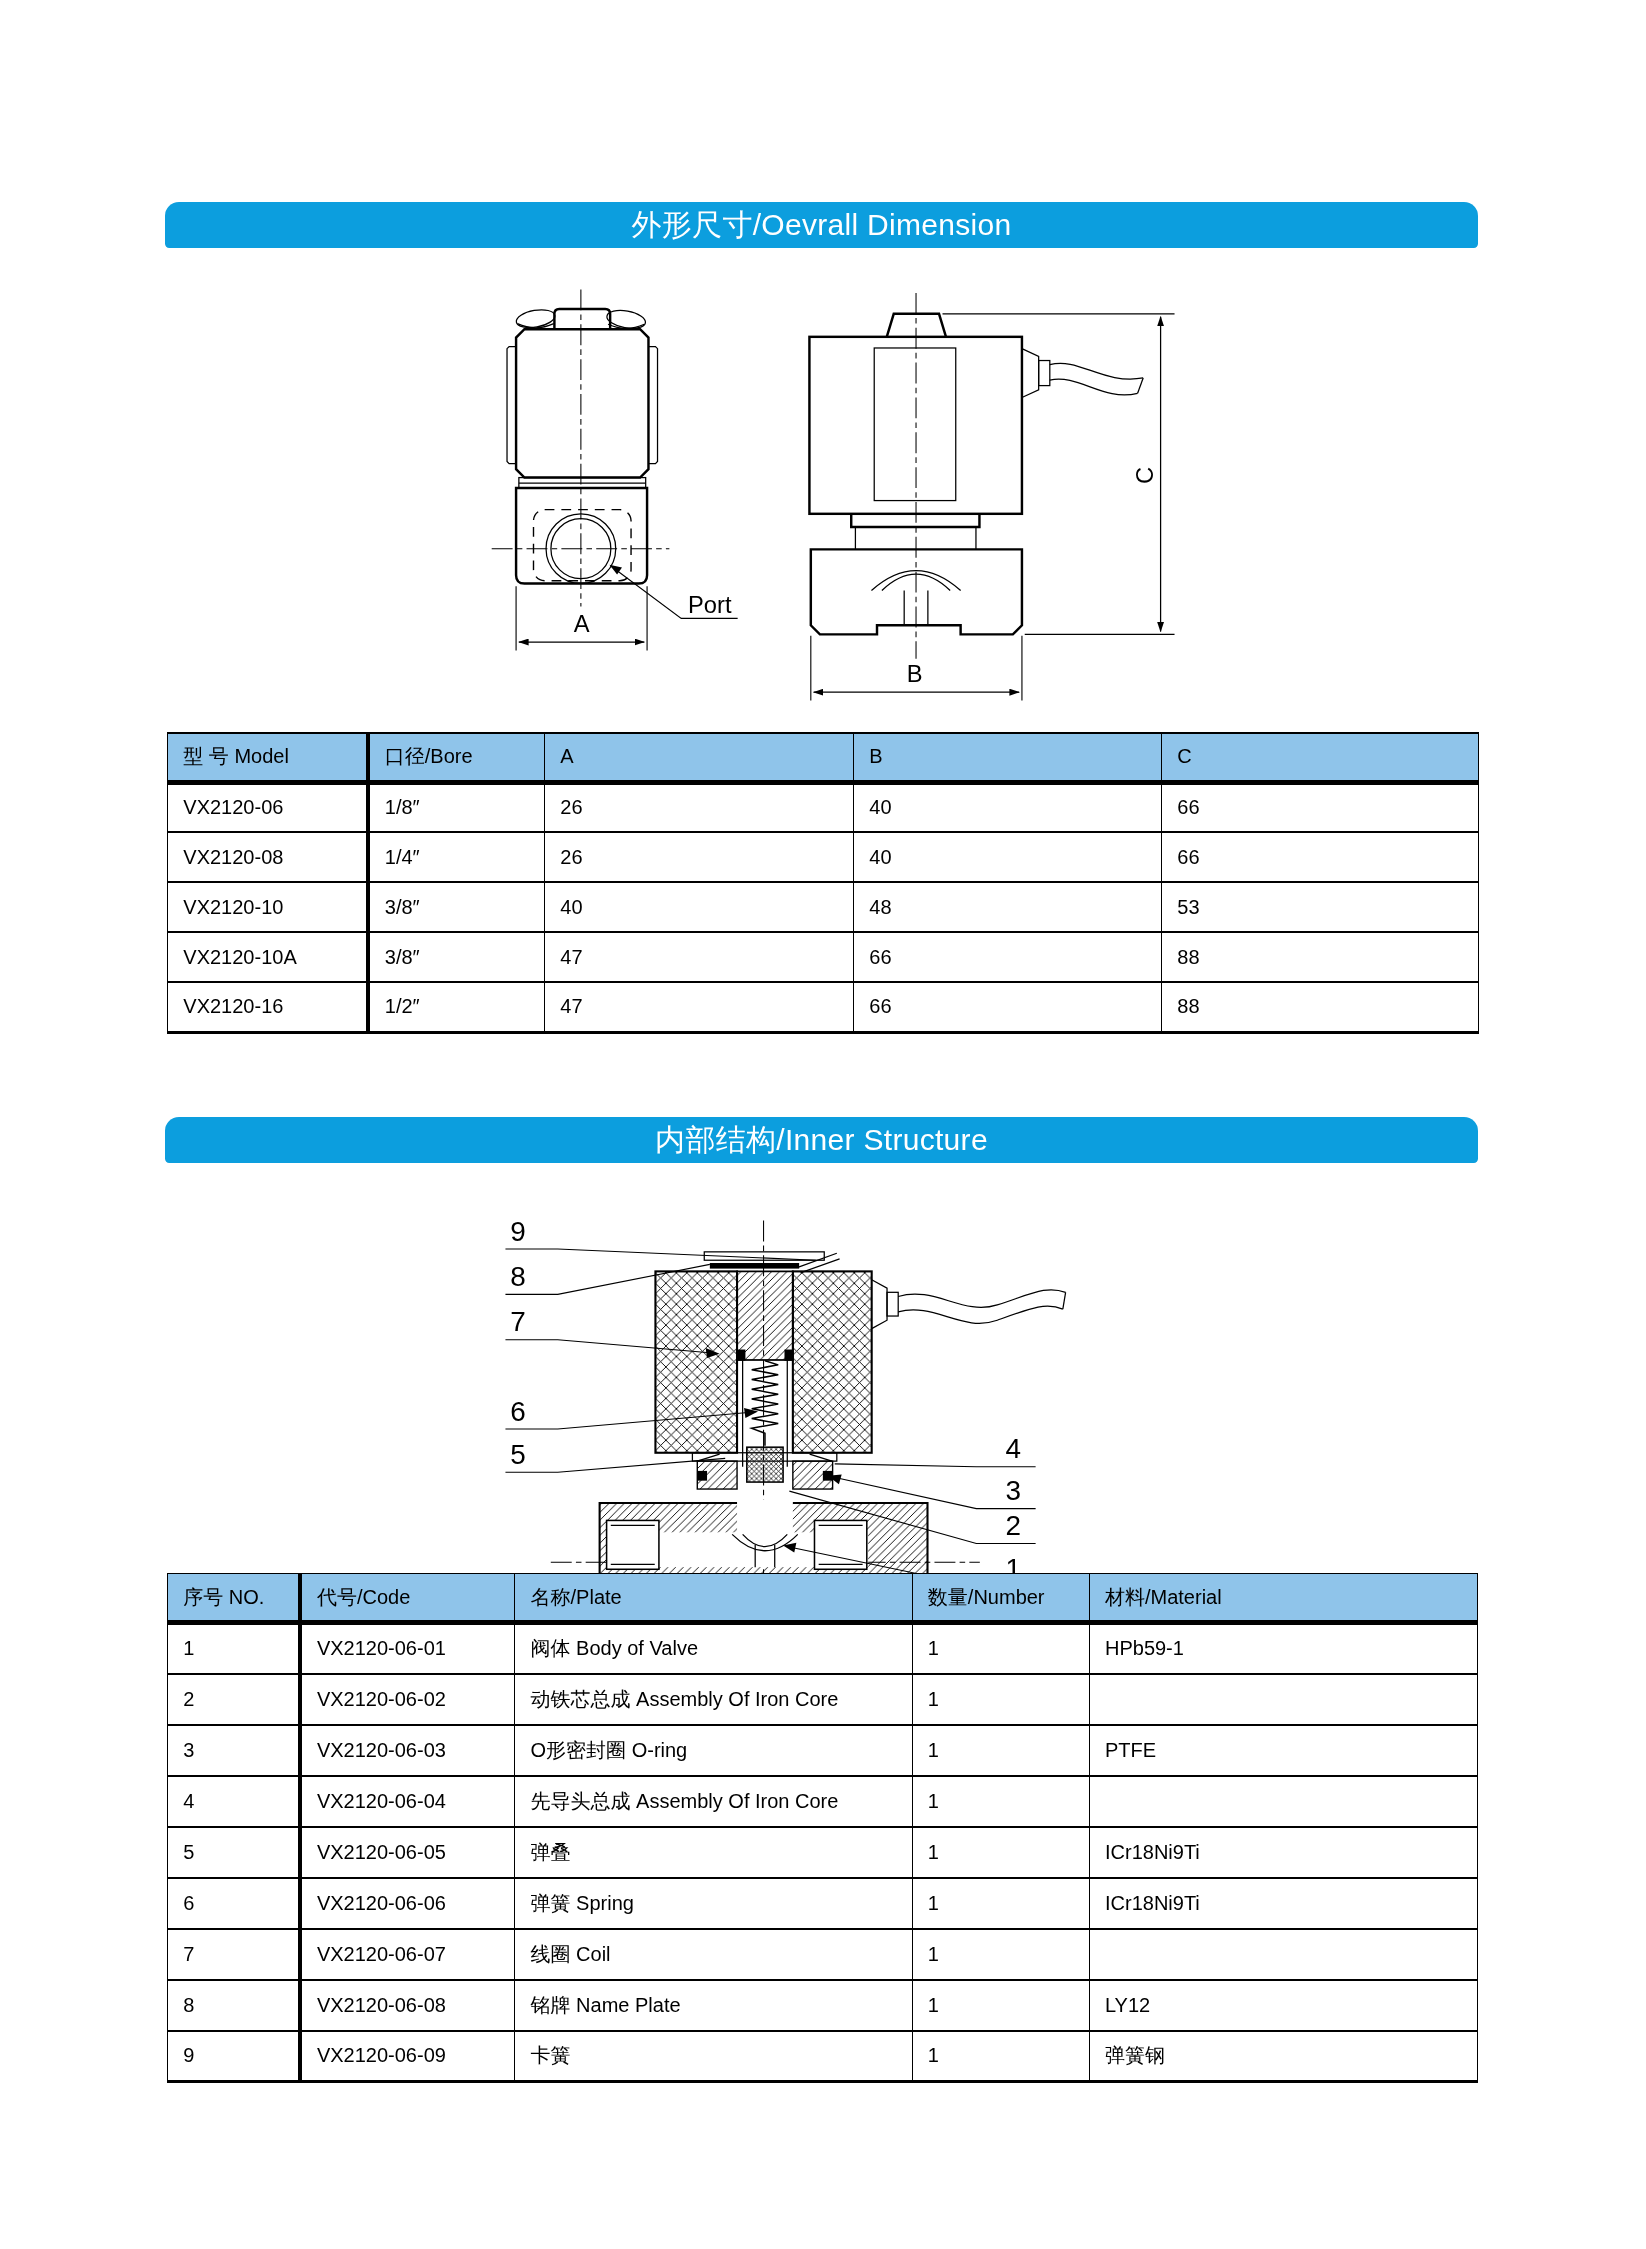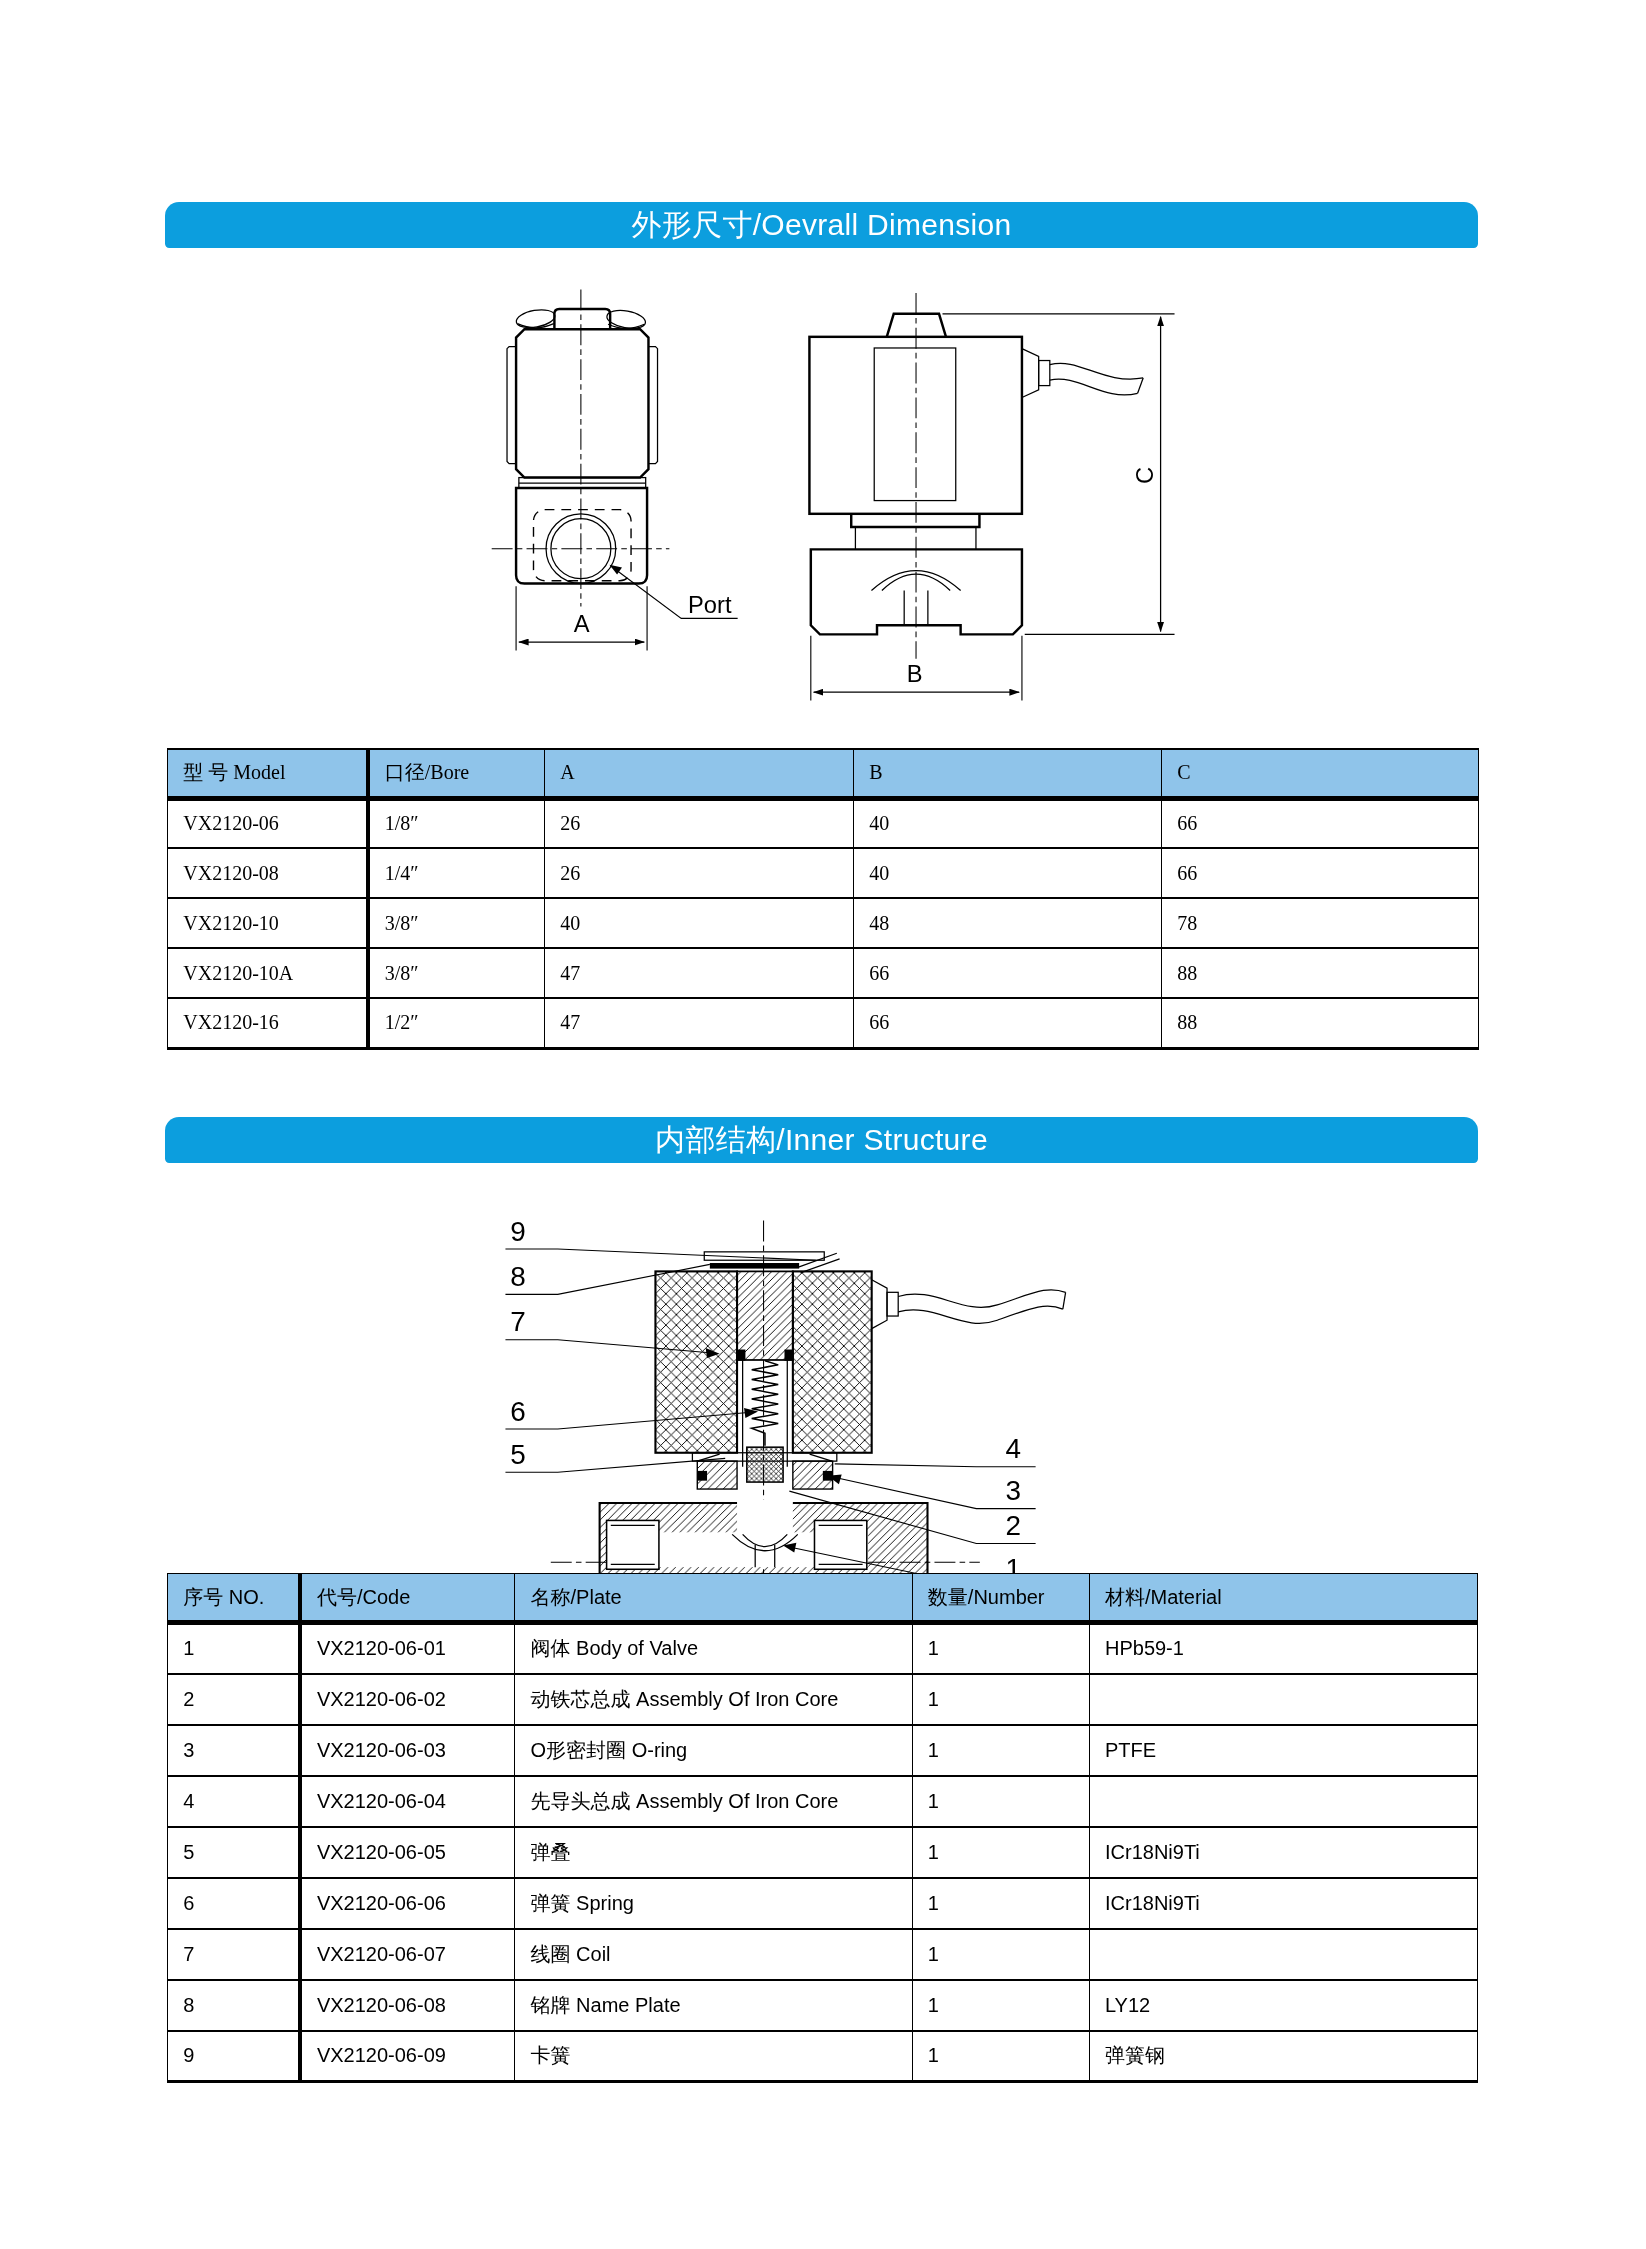--- a/index.html
+++ b/index.html
@@ -130,21 +130,21 @@
       <line class="dim" x1="477" y1="593" x2="772" y2="593" marker-start="url(#arrowD)" marker-end="url(#arrowD)"></line>
       <text class="dlabel" x="622" y="578" text-anchor="middle">B</text>
 
       <line class="ext" x1="662" y1="50" x2="995" y2="50"></line>
       <line class="ext" x1="780" y1="510" x2="995" y2="510"></line>
       <line class="dim" x1="975" y1="54" x2="975" y2="506" marker-start="url(#arrowD)" marker-end="url(#arrowD)"></line>
       <text class="dlabel" text-anchor="middle" transform="translate(964 282) rotate(-90)">C</text>
     </g>
   </svg>
 
-  <table class="dtable t1" style="top:748px;font-family:Liberation Serif, serif;">
+  <table class="dtable t1" style="top:732px;">
     <colgroup>
         <col style="width:200px">
         <col style="width:177px">
         <col style="width:309px">
         <col style="width:308px">
         <col style="width:317px">
       </colgroup>
     <thead>
       <tr>
         <th>型 号 Model</th>
@@ -167,21 +167,21 @@
         <td>1/4″</td>
         <td>26</td>
         <td>40</td>
         <td>66</td>
       </tr>
       <tr>
         <td>VX2120-10</td>
         <td>3/8″</td>
         <td>40</td>
         <td>48</td>
-        <td>78</td>
+        <td>53</td>
       </tr>
       <tr>
         <td>VX2120-10A</td>
         <td>3/8″</td>
         <td>47</td>
         <td>66</td>
         <td>88</td>
       </tr>
       <tr>
         <td>VX2120-16</td>

